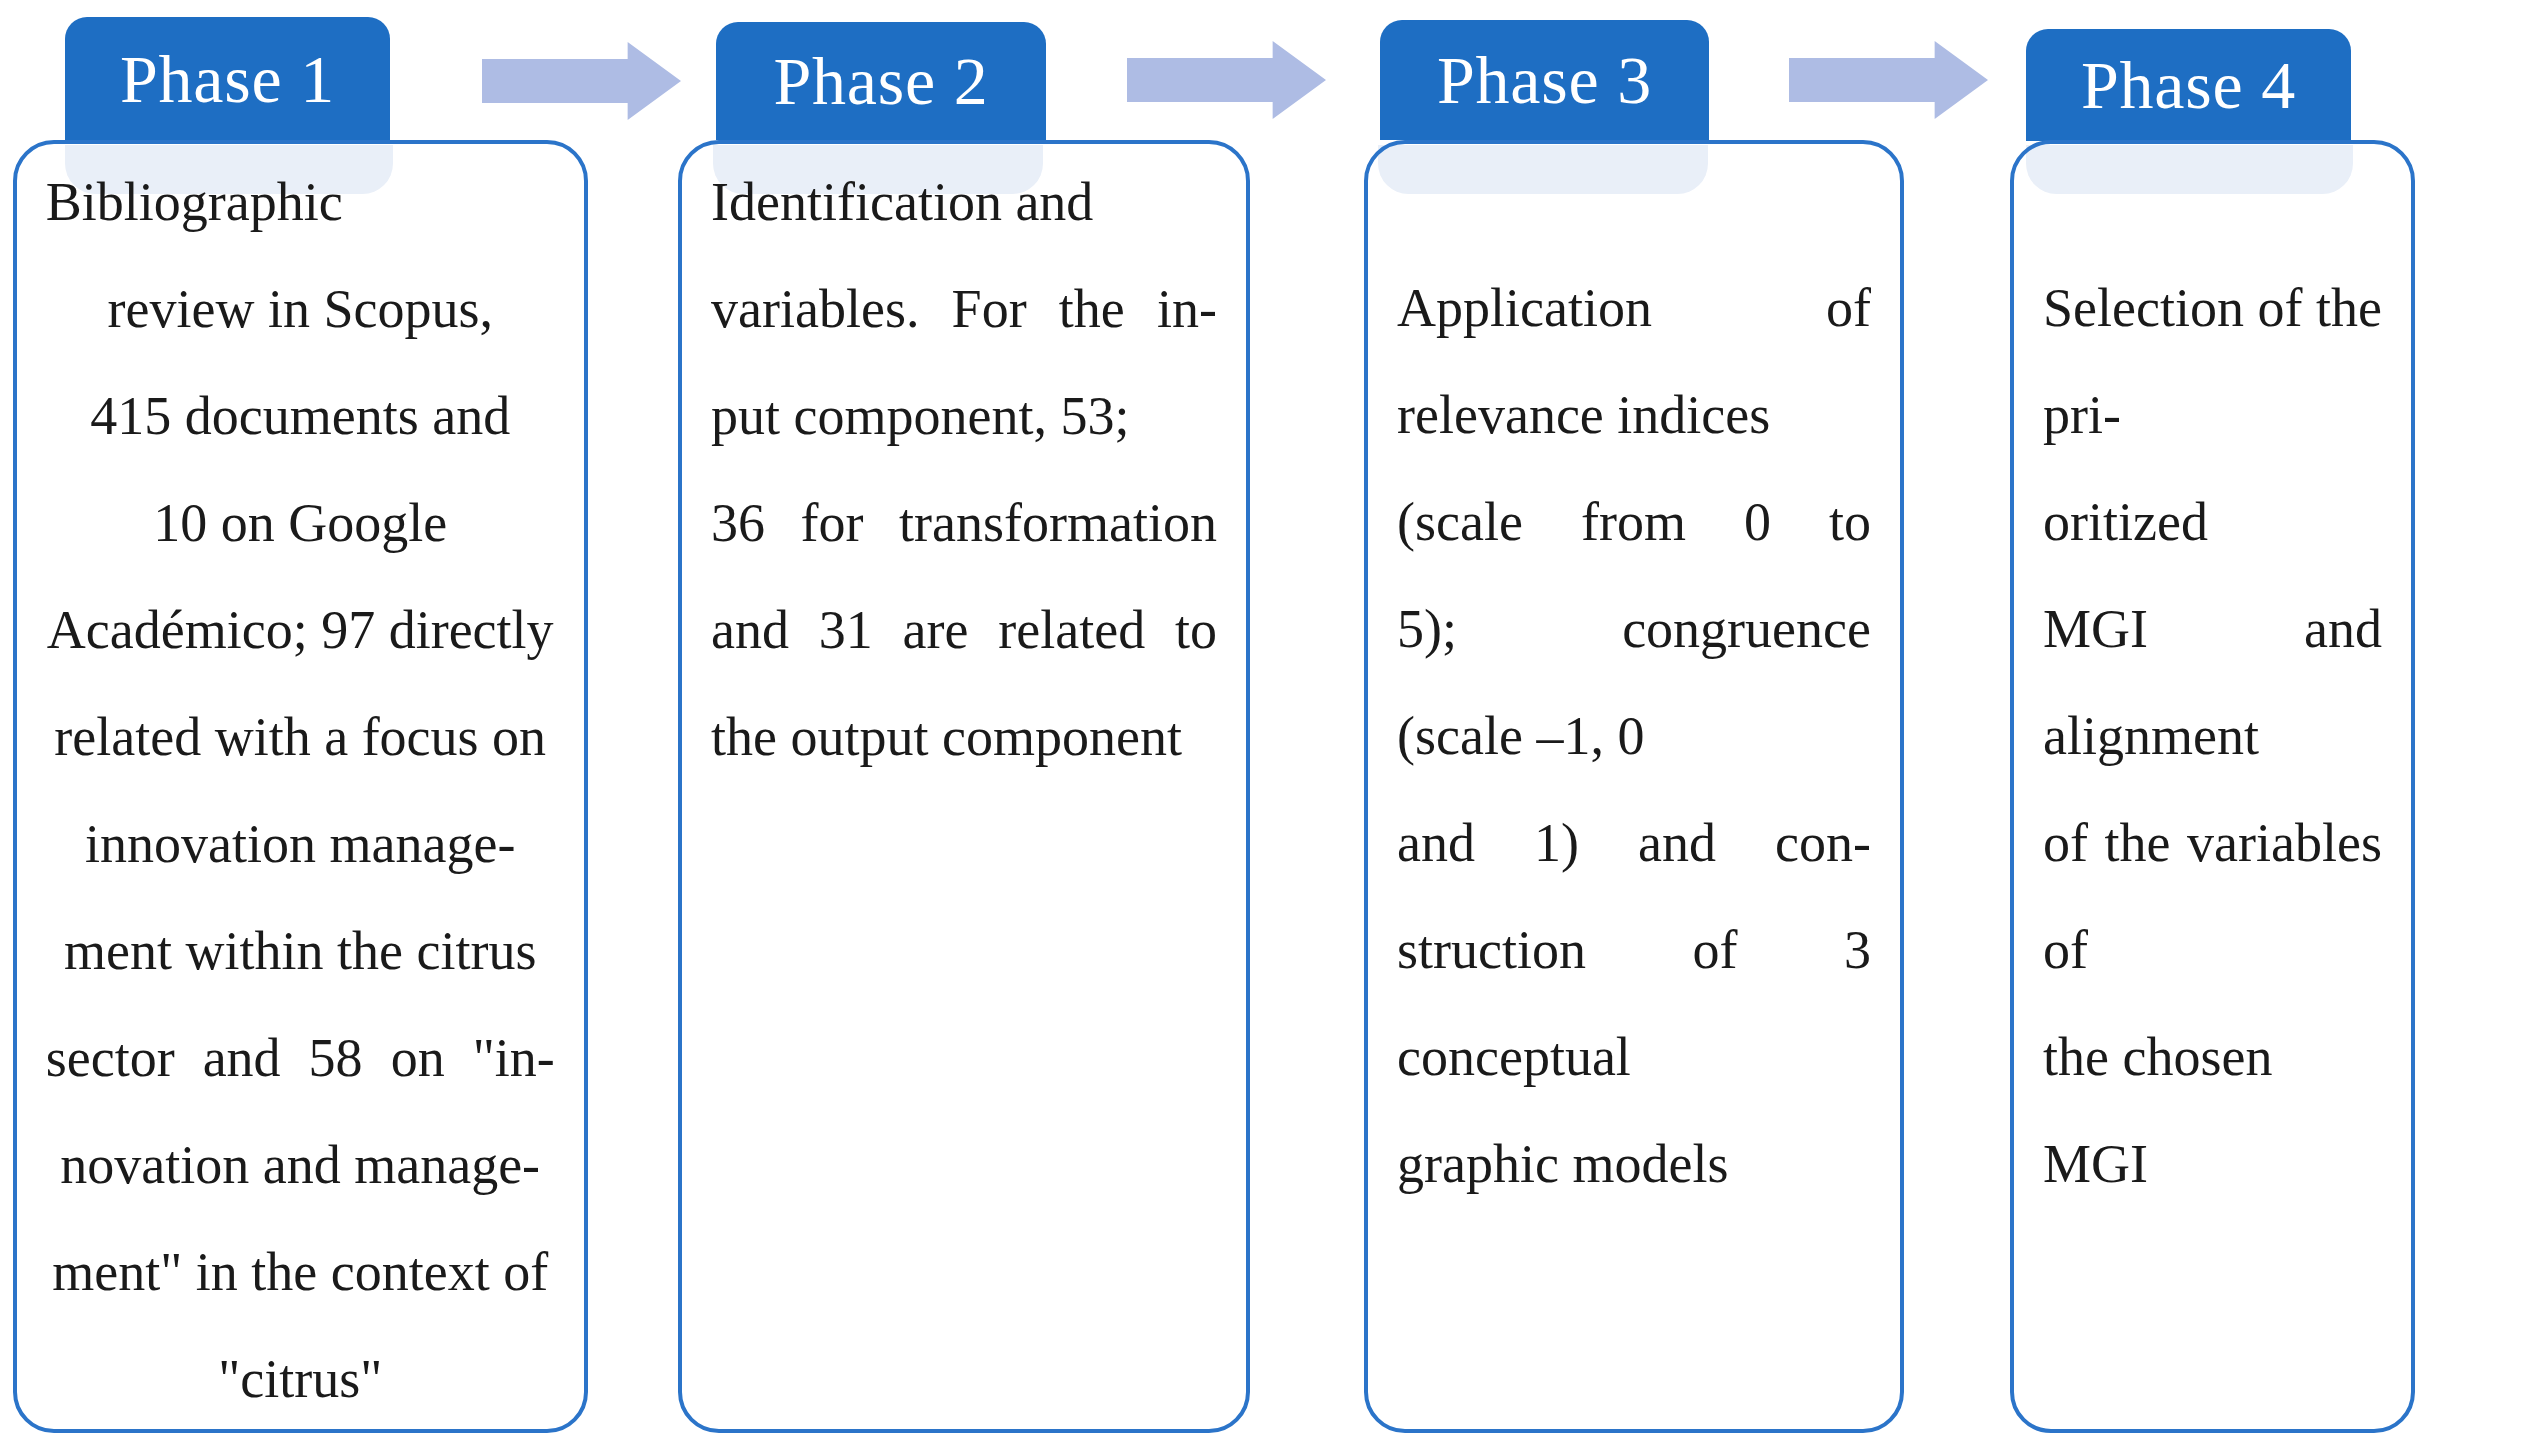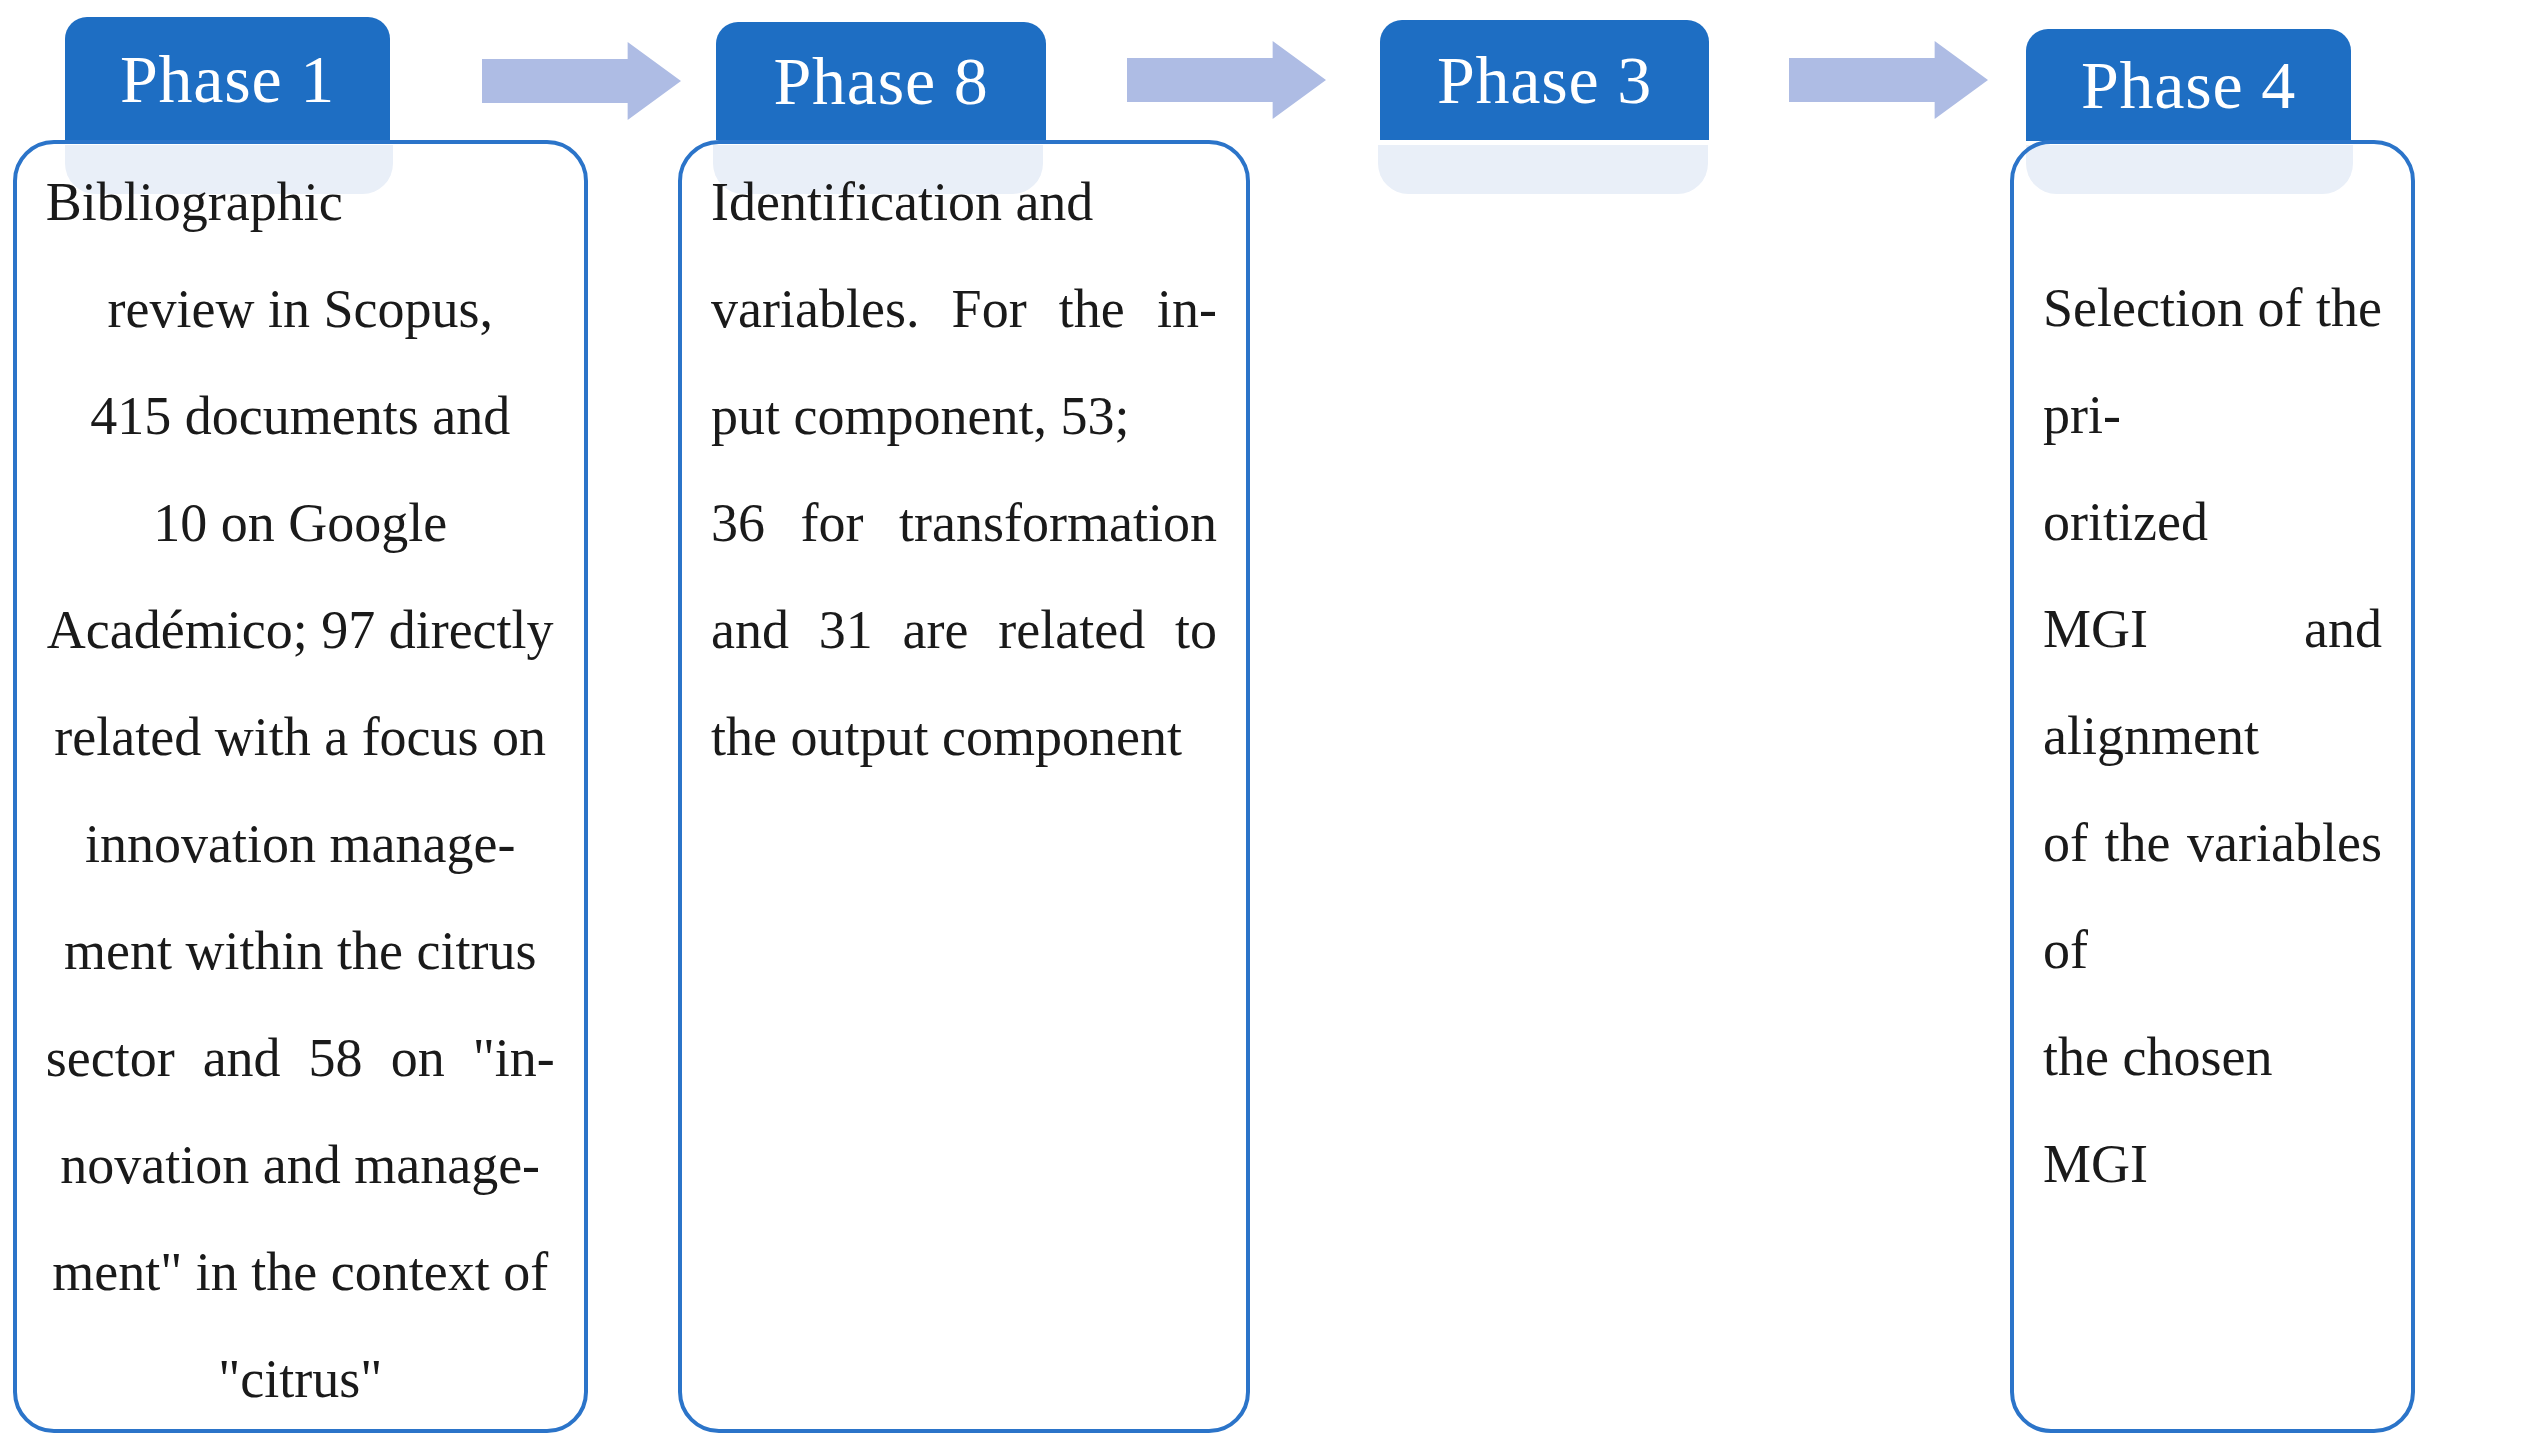--- a/index.html
+++ b/index.html
@@ -106,40 +106,53 @@
       <div class="ln c">"citrus"</div>
     </div>
   </div>
 
   <svg class="arrow a1" viewBox="0 0 235 92">
     <polygon points="0,20 172,20 172,0 235,46 172,92 172,72 0,72" fill="#AEBCE4"></polygon>
   </svg>
 
   <div class="ghost g2"></div>
   <div class="header h2">
-    <span>Phase 8</span>
+    <span>Phase 2</span>
   </div>
   <div class="box b2">
     <div class="text t2">
       <div class="ln l">Identification and</div>
       <div class="ln j">variables. For the in-</div>
       <div class="ln l">put component, 53;</div>
       <div class="ln j">36 for transformation</div>
       <div class="ln j">and 31 are related to</div>
       <div class="ln l">the output component</div>
     </div>
   </div>
 
   <svg class="arrow a2" viewBox="0 0 235 92">
     <polygon points="0,20 172,20 172,0 235,46 172,92 172,72 0,72" fill="#AEBCE4"></polygon>
   </svg>
 
   <div class="ghost g3"></div>
   <div class="header h3">
     <span>Phase 3</span>
+  </div>
+  <div class="box b3">
+    <div class="text t3">
+      <div class="ln j">Application of</div>
+      <div class="ln l">relevance indices</div>
+      <div class="ln j">(scale from 0 to</div>
+      <div class="ln j">5); congruence</div>
+      <div class="ln l">(scale –1, 0</div>
+      <div class="ln j">and 1) and con-</div>
+      <div class="ln j">struction of 3</div>
+      <div class="ln l">conceptual</div>
+      <div class="ln l">graphic models</div>
+    </div>
   </div>
 
   <svg class="arrow a3" viewBox="0 0 235 92">
     <polygon points="0,20 172,20 172,0 235,46 172,92 172,72 0,72" fill="#AEBCE4"></polygon>
   </svg>
 
   <div class="ghost g4"></div>
   <div class="header h4">
     <span>Phase 4</span>
   </div>

